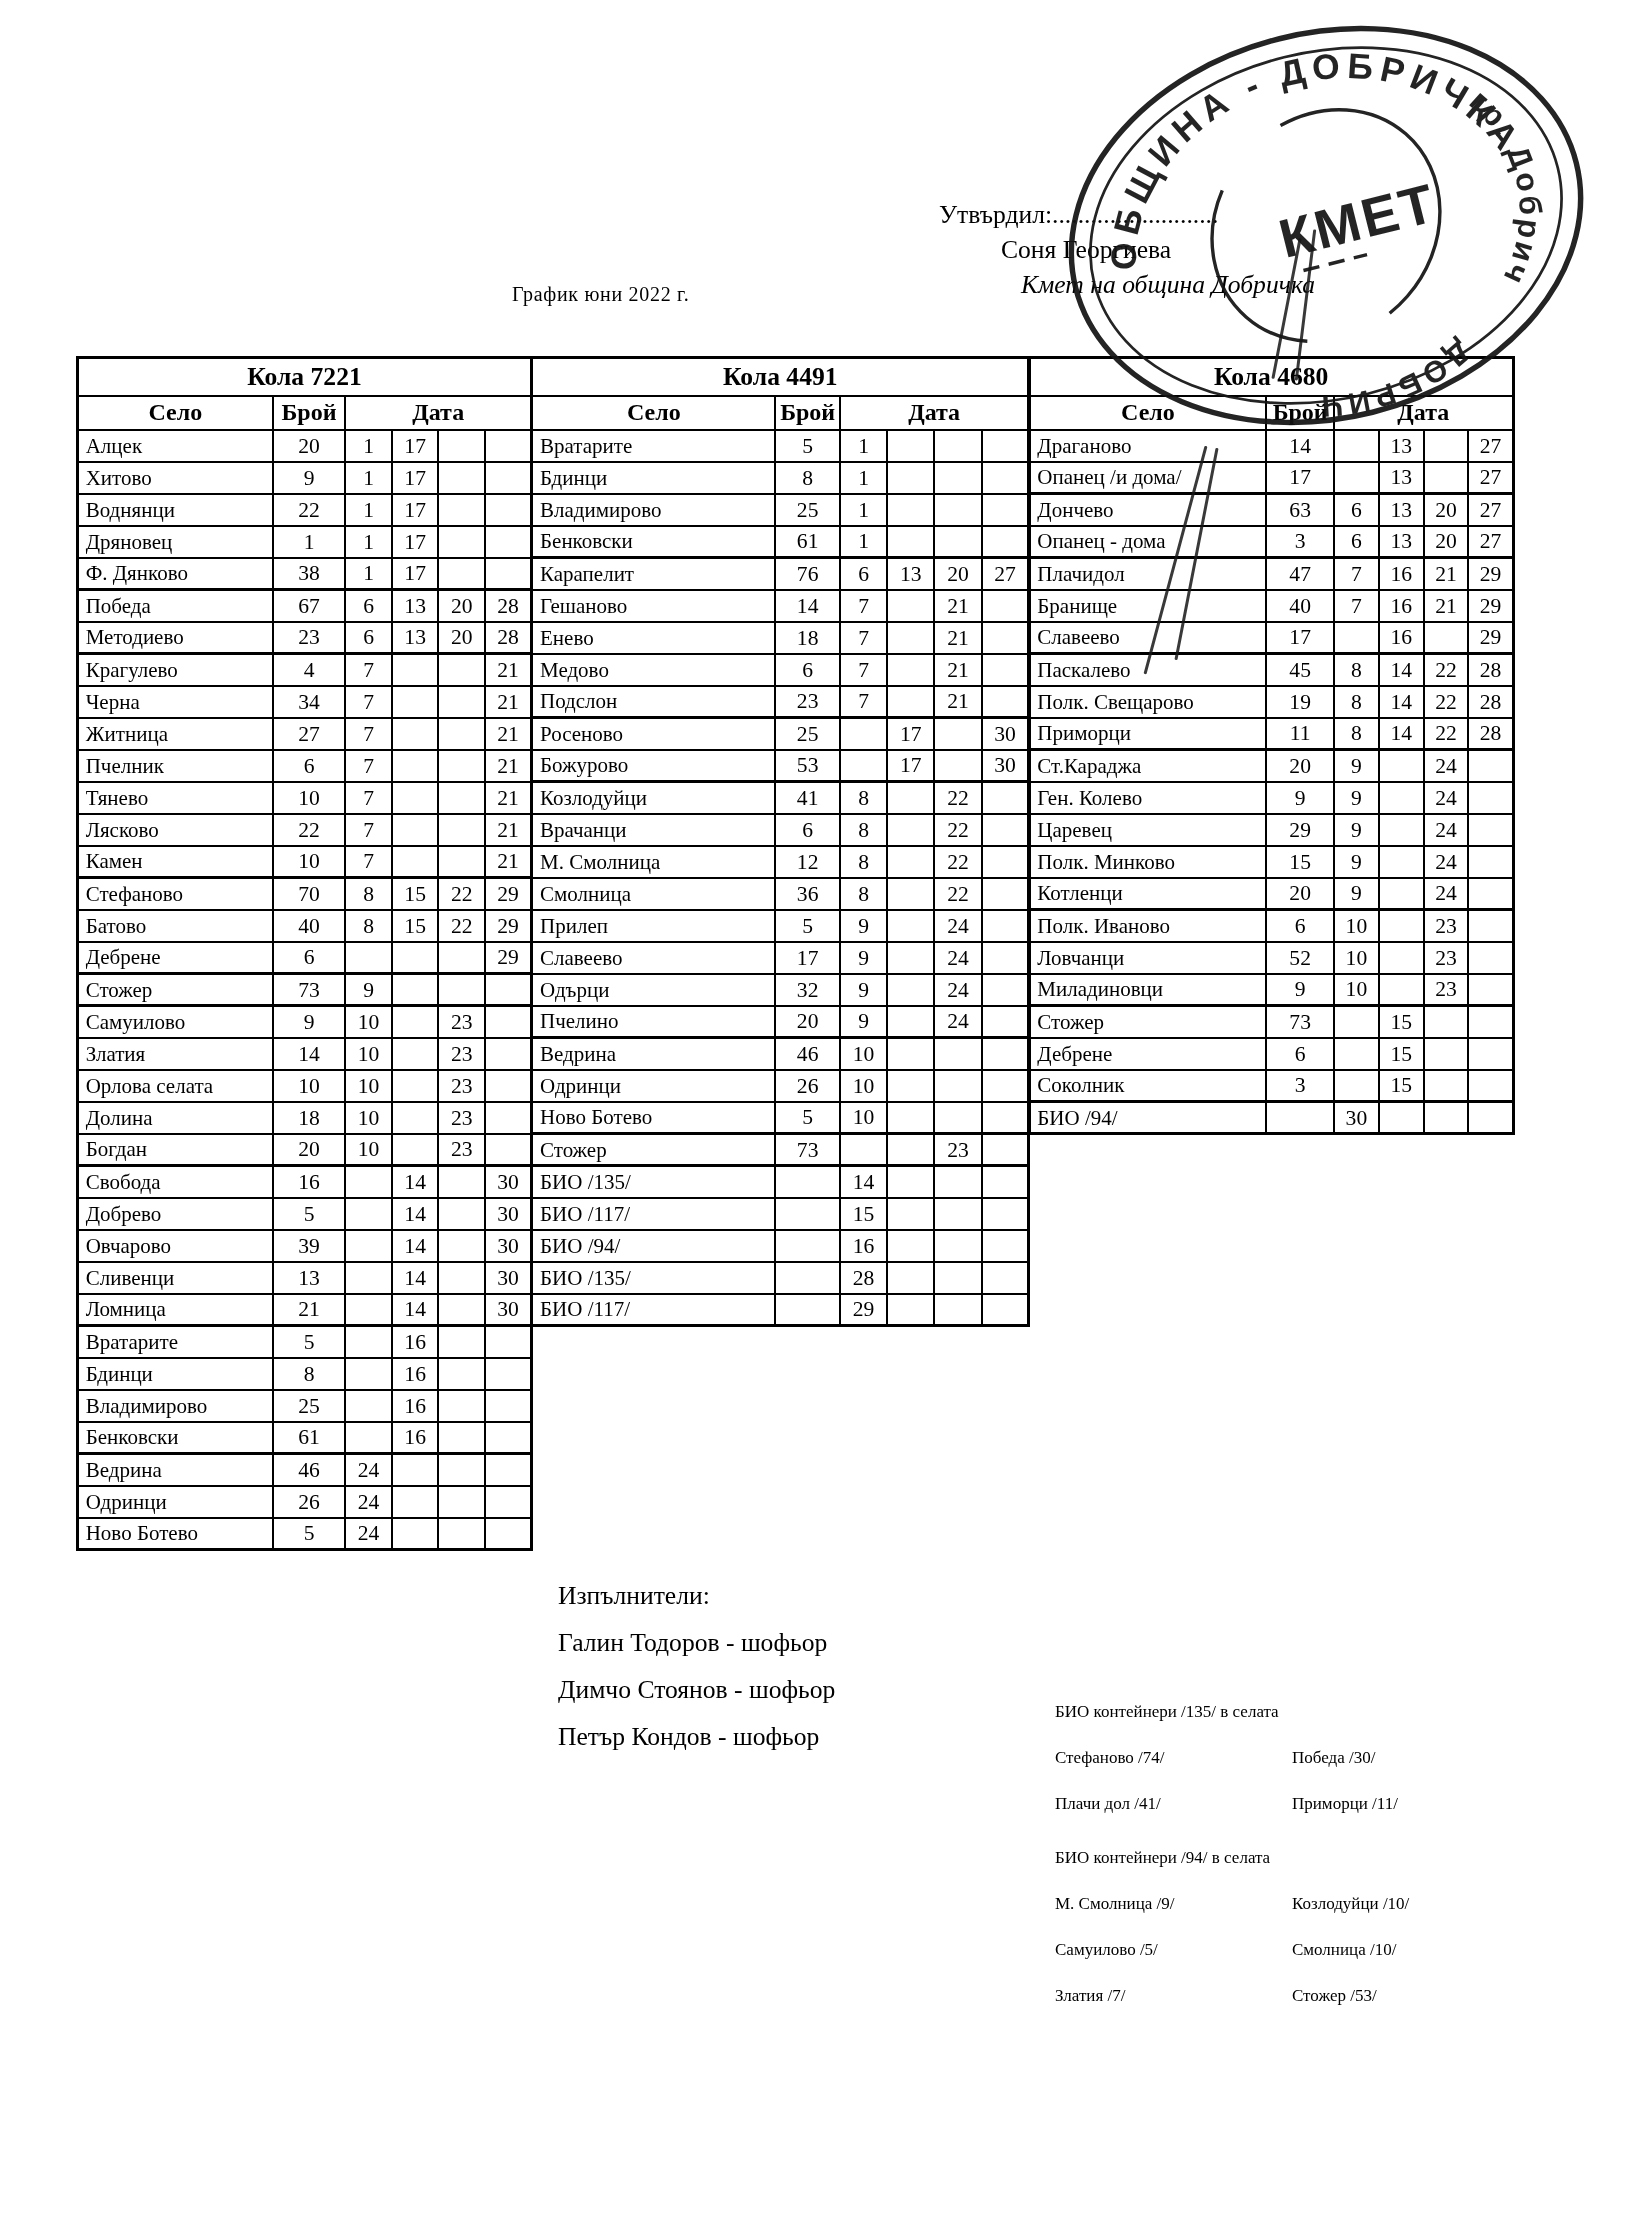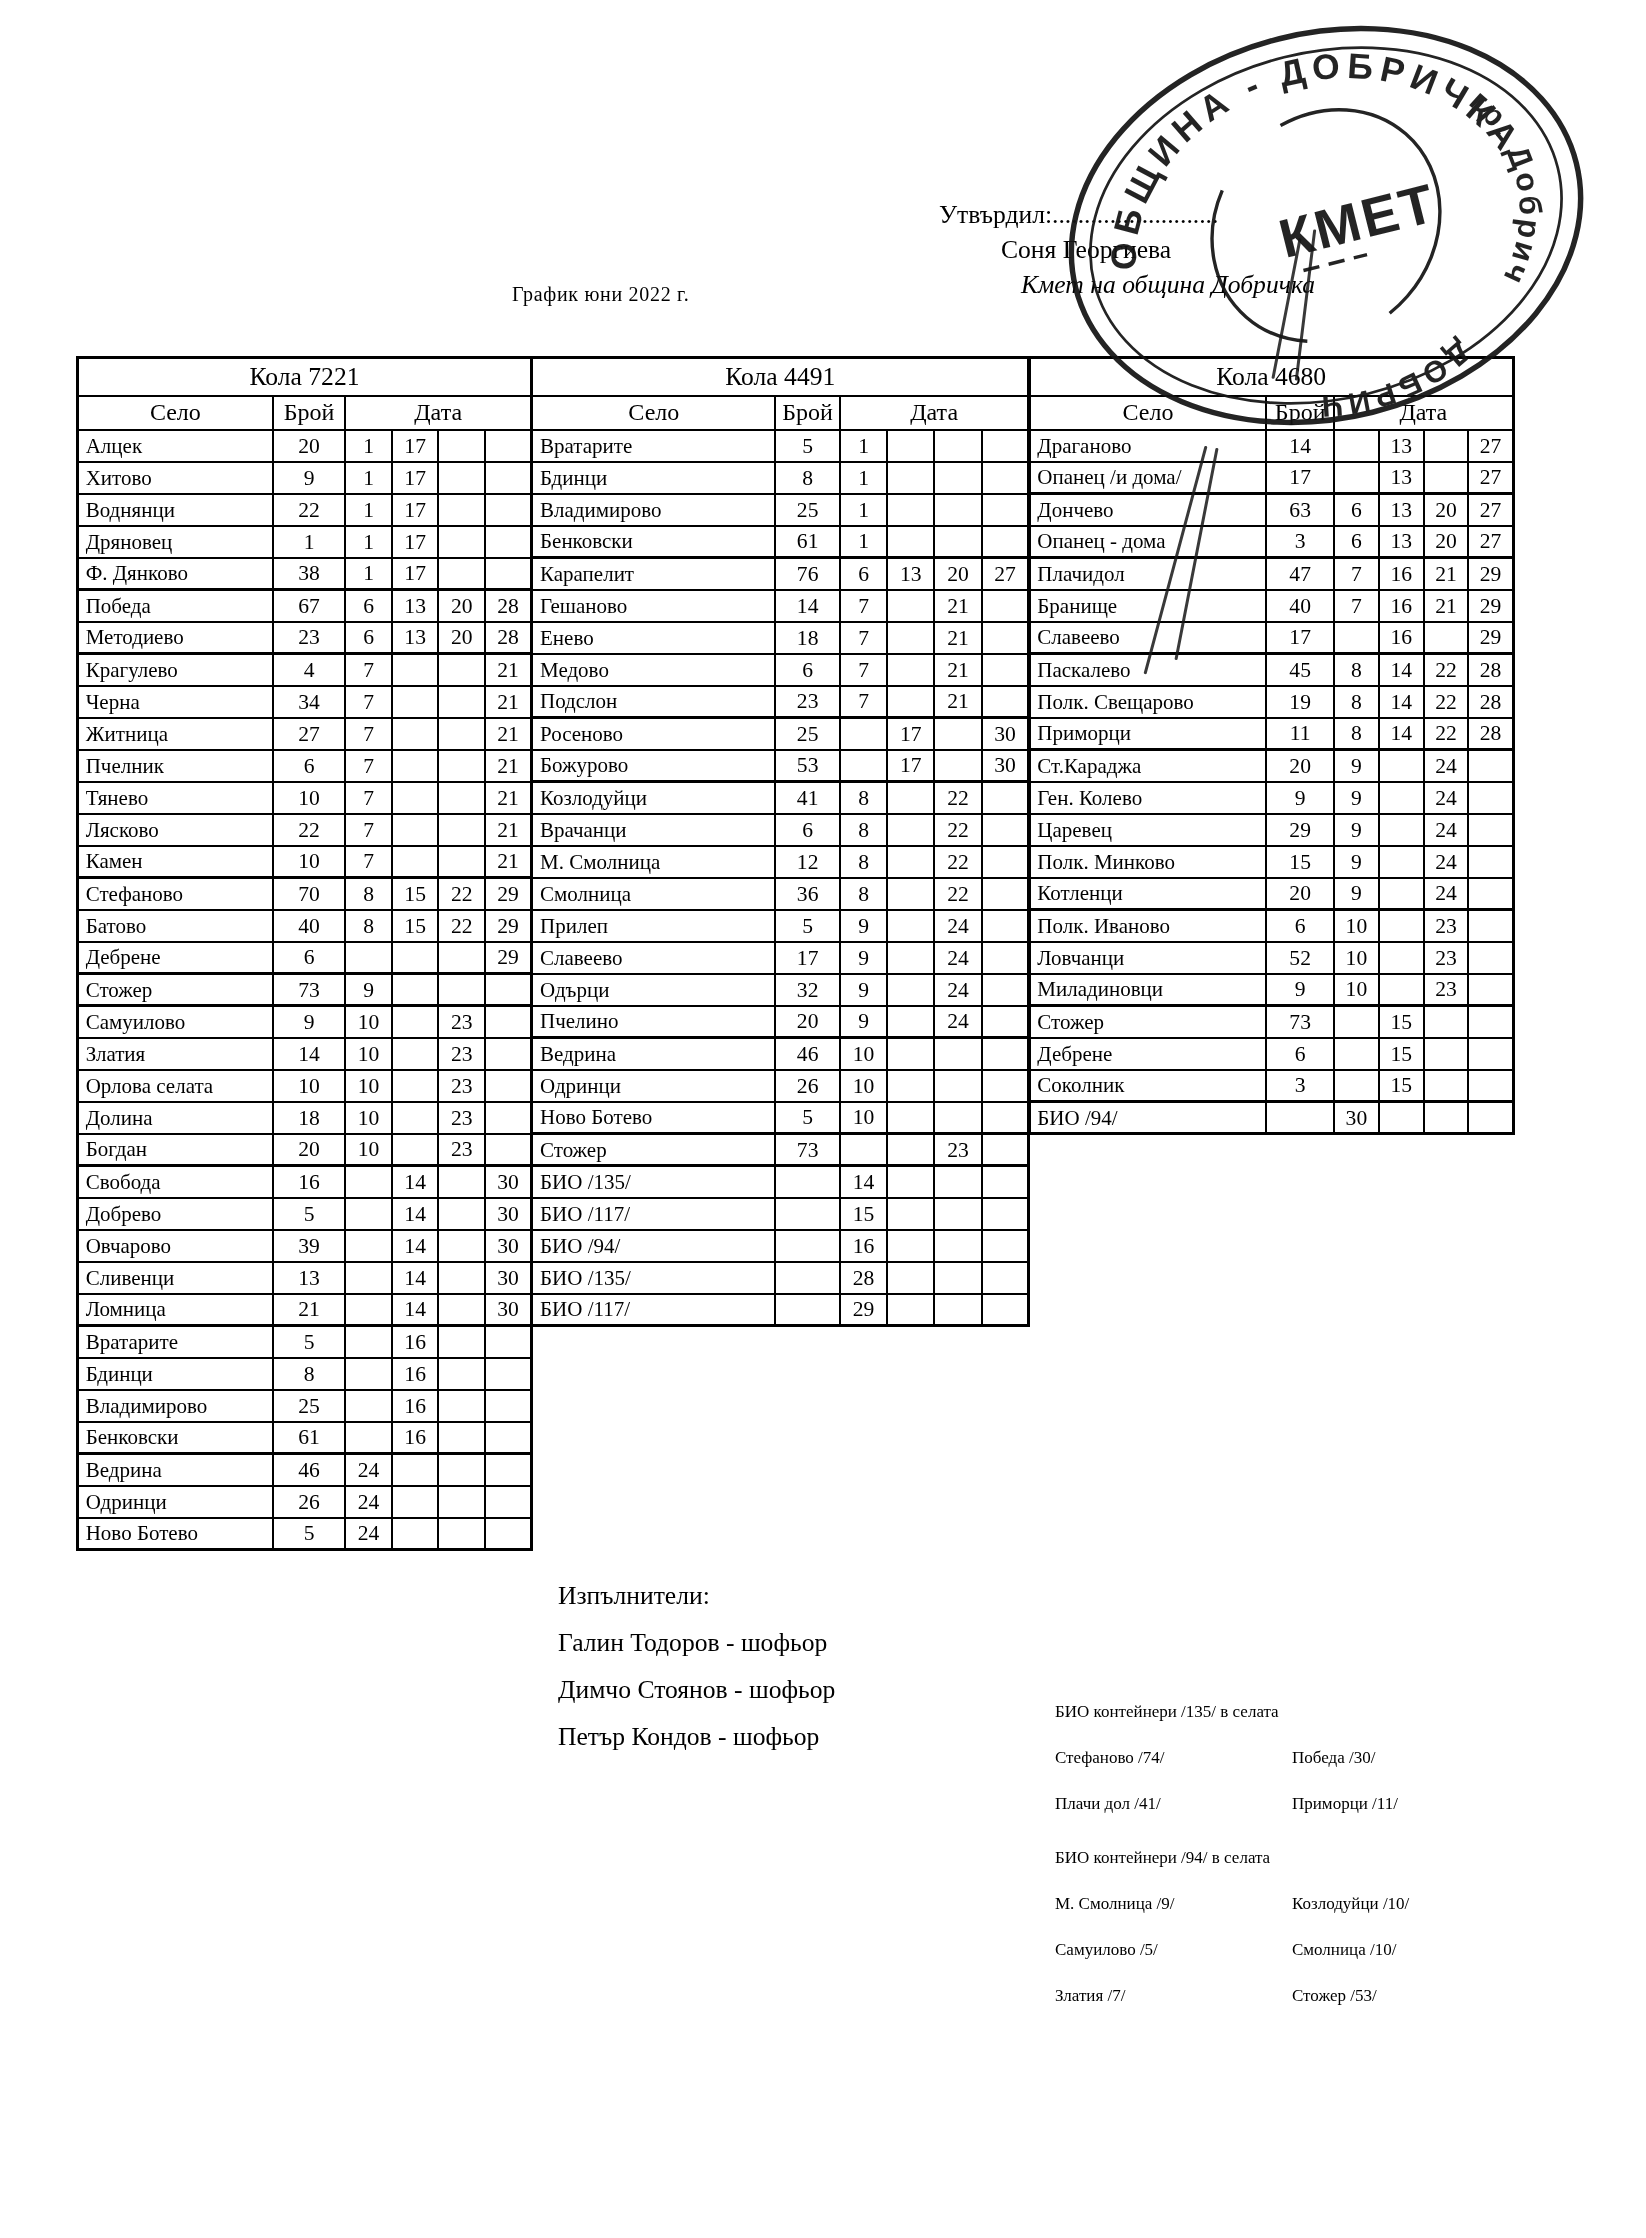--- a/index.html
+++ b/index.html
@@ -26,22 +26,22 @@
 
   .doc-title{position:absolute;left:512px;top:283px;font-size:20px;font-weight:normal;letter-spacing:0.7px}
 
   
   #tables{position:absolute;left:76px;top:356px;display:flex;align-items:flex-start}
   table.kola{border-collapse:collapse;table-layout:fixed;border:3.4px solid #000;background:#fff}
   .k0{width:457px}
   .k1{width:500px;margin-left:-2.7px}
   .k2{width:487px;margin-left:-2.7px}
   .kola th,.kola td{border:2px solid #000;overflow:hidden;white-space:nowrap}
-  .kola th.ttl{height:38px;font-size:25.6px;font-weight:normal;text-align:center;border-bottom-width:2.7px}
-  .kola th.ch{height:34px;font-size:24px;font-weight:normal;text-align:center;border-bottom-width:2.7px}
+  .kola th.ttl{height:38px;font-size:25.6px;font-weight:bold;text-align:center;border-bottom-width:2.7px}
+  .kola th.ch{height:34px;font-size:24px;font-weight:bold;text-align:center;border-bottom-width:2.7px}
   .kola td{height:32px;font-size:21px;line-height:28px}
   .kola td.name{text-align:left;padding-left:6.7px}
   .kola td.num{text-align:center;font-size:21.6px}
   .kola tr.sep td{border-top-width:3.4px}
 
   
   .exec{position:absolute;left:558px;top:1572px;font-size:25.6px;line-height:47px}
   .bio{position:absolute;font-size:17px;line-height:46px}
   .bio .bio-grid{display:grid}
   #bio0{left:558px;top:1750px}

